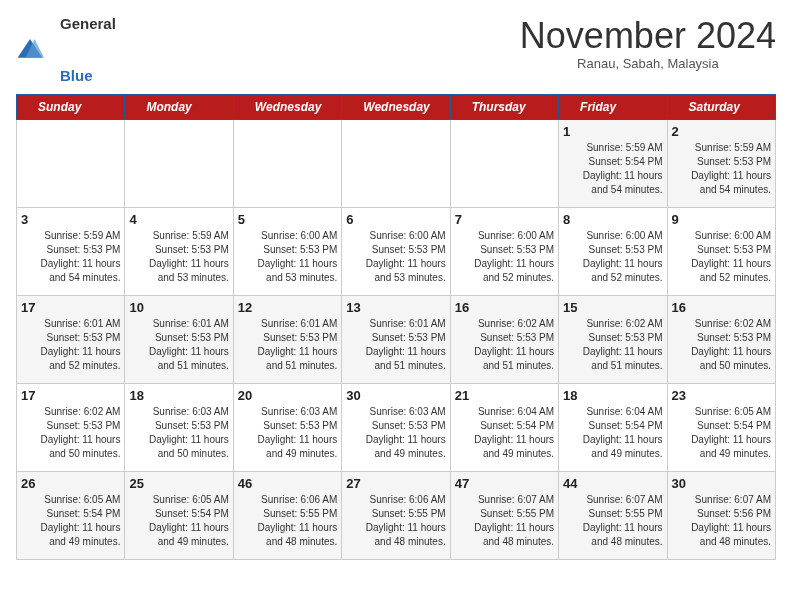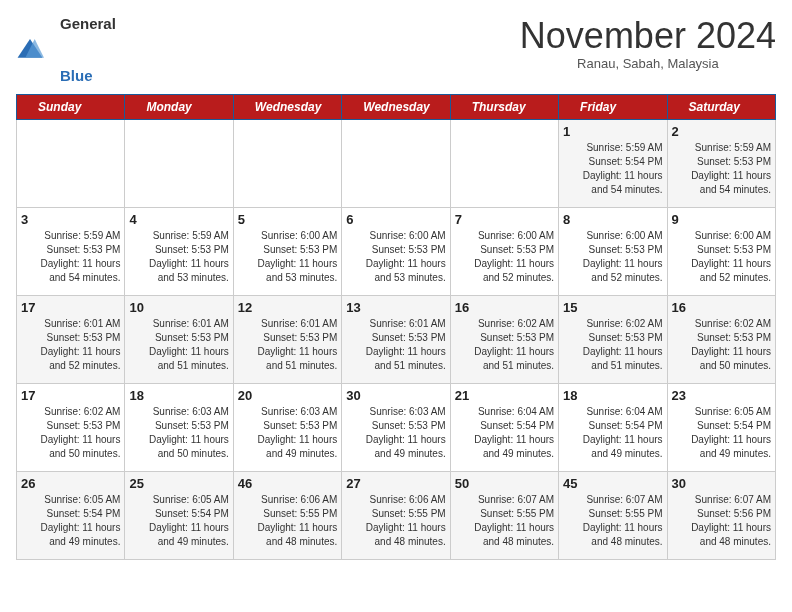--- a/index.html
+++ b/index.html
@@ -328,28 +328,28 @@
 and 48 minutes.</div>
         </td>
         <td>
           <span class="day-number">27</span>
           <div class="day-info" style="white-space: pre-line;">Sunrise: 6:06 AM
 Sunset: 5:55 PM
 Daylight: 11 hours
 and 48 minutes.</div>
         </td>
         <td>
-          <span class="day-number">50</span>
+          <span class="day-number">47</span>
           <div class="day-info" style="white-space: pre-line;">Sunrise: 6:07 AM
 Sunset: 5:55 PM
 Daylight: 11 hours
 and 48 minutes.</div>
         </td>
         <td>
-          <span class="day-number">45</span>
+          <span class="day-number">44</span>
           <div class="day-info" style="white-space: pre-line;">Sunrise: 6:07 AM
 Sunset: 5:55 PM
 Daylight: 11 hours
 and 48 minutes.</div>
         </td>
         <td>
           <span class="day-number">30</span>
           <div class="day-info" style="white-space: pre-line;">Sunrise: 6:07 AM
 Sunset: 5:56 PM
 Daylight: 11 hours

